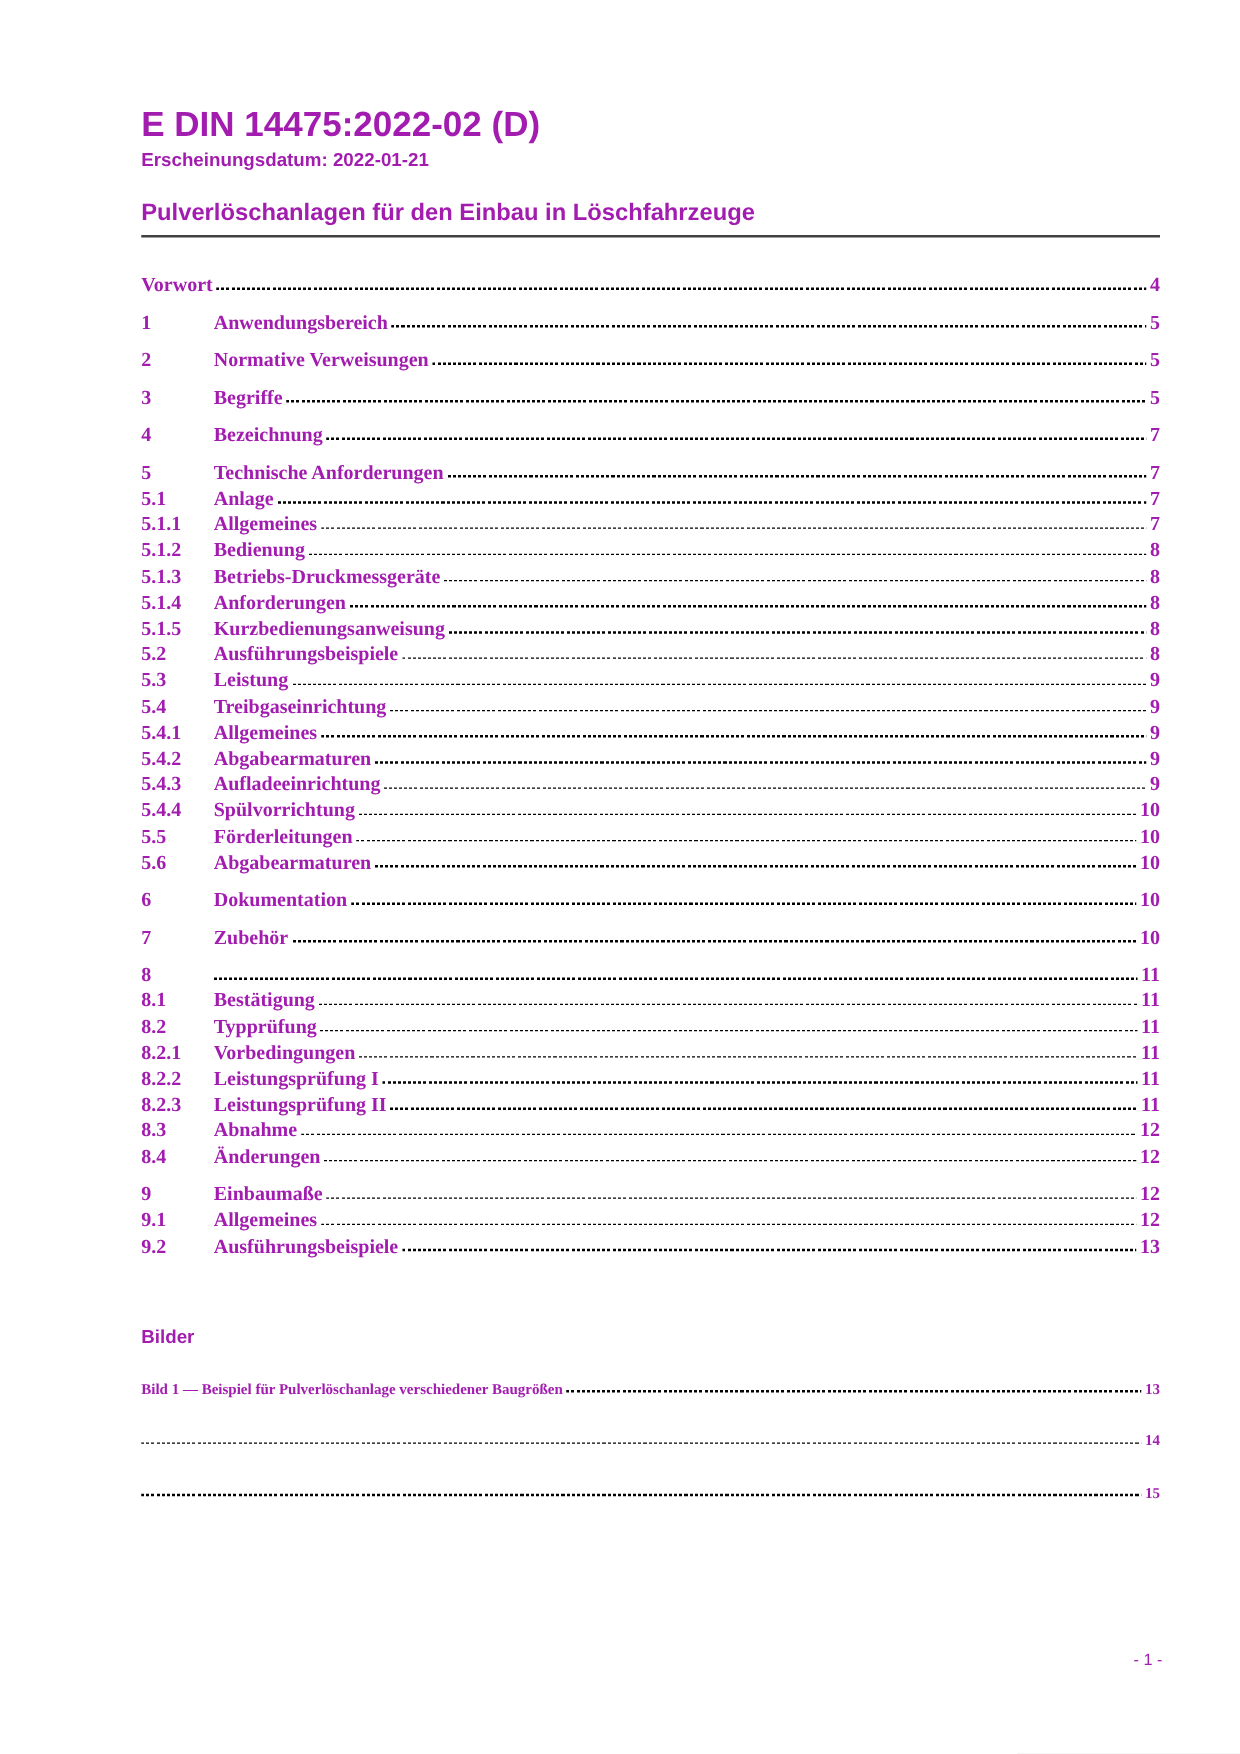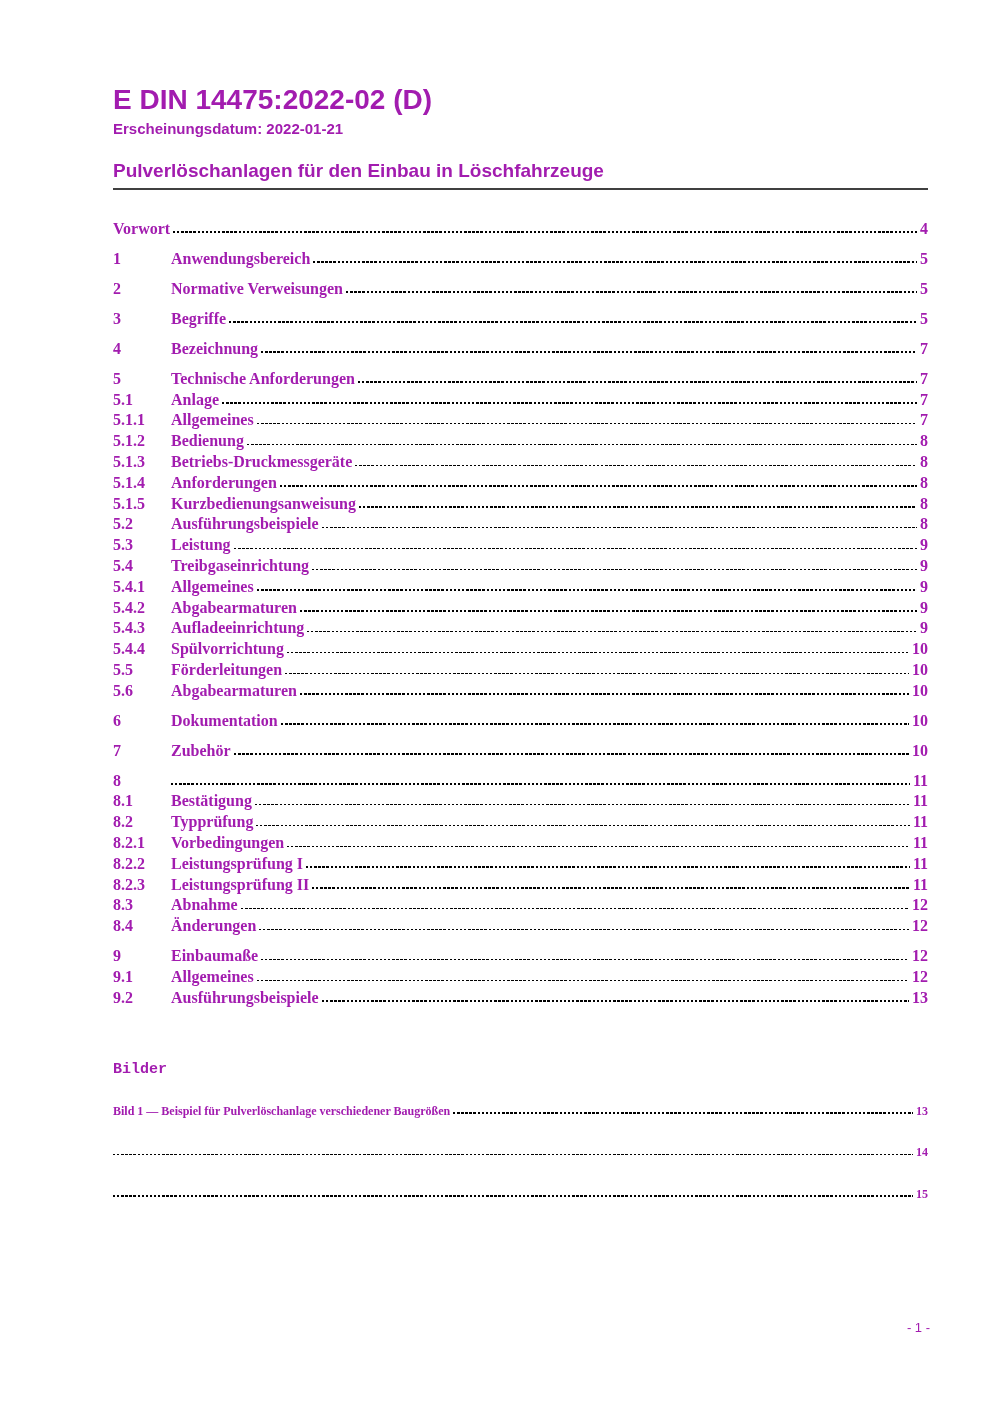--- a/index.html
+++ b/index.html
@@ -91,21 +91,21 @@
   .toc-page {
     flex: 0 0 auto;
     text-align: right;
   }
 
   
   .figures-heading {
     margin-top: 52px;
     font-size: 15px;
     font-weight: bold;
-    font-family: Liberation Mono, monospace;
+    font-family: Liberation Sans, sans-serif;
   }
   .figures-list {
     margin-top: 23px;
     font-family: "Liberation Serif", serif;
     font-weight: bold;
     font-size: 12px;
   }
   .figures-list .toc-row + .toc-row { margin-top: 20.7px; }
 
   

